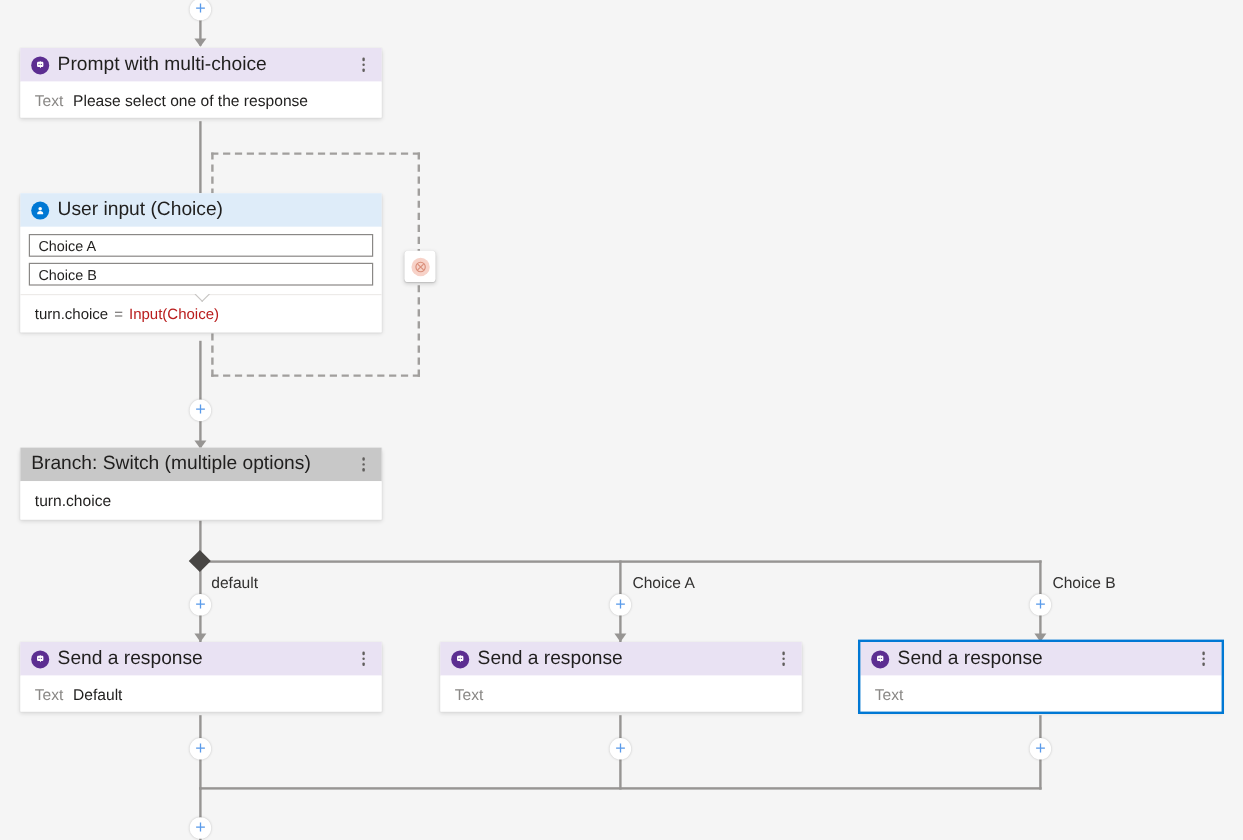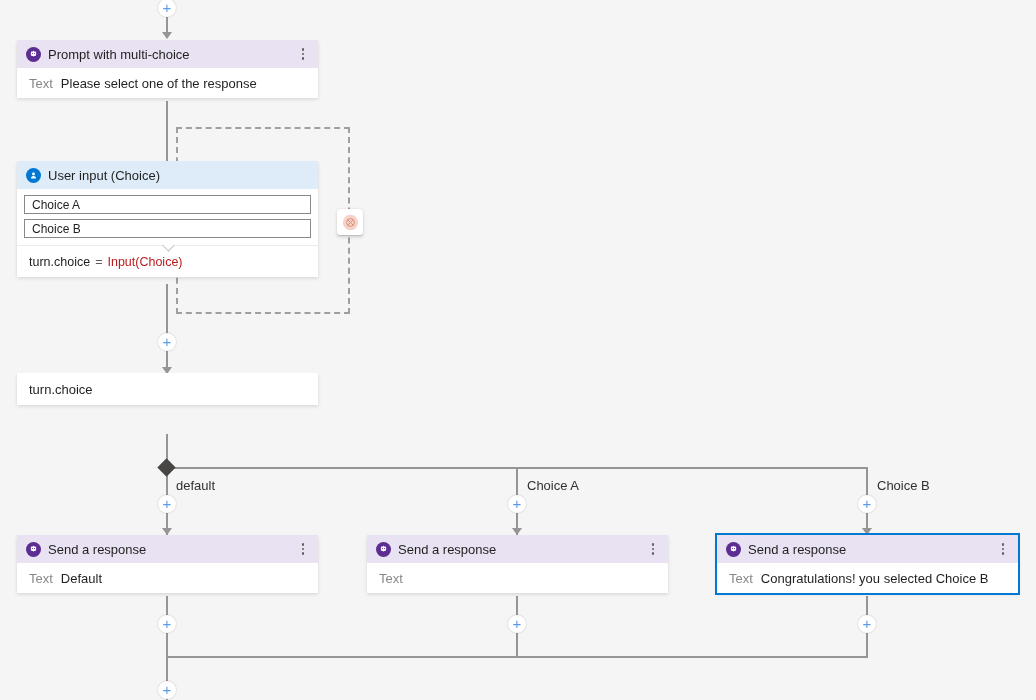--- a/index.html
+++ b/index.html
@@ -47,21 +47,21 @@
     z-index:4;cursor:pointer;}
   .node.selected{outline:2px solid #0078d4;outline-offset:0;
     box-shadow:0 1.6px 3.6px rgba(0,0,0,.13);}
 
   .node-header{display:flex;align-items:center;height:28px;padding:0 8px 0 9px;
     box-sizing:border-box;}
   .node-header.purple{background:#e9e2f3;}
   .node-header.blue{background:#deecf9;}
   .node-header.gray{background:#c8c8c8;}
 
-  .node-title{font-size:13px;color:#201f1e;flex:1;white-space:nowrap;
+  .node-title{font-size:16px;color:#201f1e;flex:1;white-space:nowrap;
     overflow:hidden;text-overflow:ellipsis;}
 
   .node-icon{width:15px;height:15px;border-radius:50%;margin-right:7px;
     flex:0 0 auto;display:flex;align-items:center;justify-content:center;}
   .node-icon.bot{background:#5c2e91;}
   .node-icon.user{background:#0078d4;}
 
   .kebab{width:14px;flex:0 0 auto;display:flex;flex-direction:column;
     align-items:center;justify-content:center;gap:2px;cursor:pointer;}
   .kebab i{display:block;width:2.5px;height:2.5px;border-radius:50%;
@@ -161,20 +161,28 @@
     </div>
   </div>
 
   <div class="vline" style="left:166px;top:284px;height:90px;"></div>
   <div class="arrow" style="left:162px;top:367px;"></div>
   <div class="plus" style="left:158px;top:333px;">
     <span>+</span>
   </div>
 
   <div class="node" style="left:17px;top:373px;width:301px;">
+    <div class="node-header gray">
+      <span class="node-title">Branch: Switch (multiple options)</span>
+      <span class="kebab">
+          <i></i>
+          <i></i>
+          <i></i>
+        </span>
+    </div>
     <div class="node-body" style="height:32px;">
       <span class="body-val">turn.choice</span>
     </div>
   </div>
 
   <div class="vline" style="left:166px;top:434px;height:34px;"></div>
   <div class="diamond" style="left:160px;top:461px;"></div>
   <div class="hline" style="left:166px;top:467px;width:702px;"></div>
 
   <div class="branch-label" style="left:176px;top:478px;">default</div>
@@ -252,21 +260,20 @@
       </span>
       <span class="node-title">Send a response</span>
       <span class="kebab">
           <i></i>
           <i></i>
           <i></i>
         </span>
     </div>
     <div class="node-body">
       <span class="body-key">Text</span>
-      <span class="body-val">Congratulations! you selected Choice B</span>
     </div>
   </div>
 
   <div class="vline" style="left:166px;top:596px;height:62px;"></div>
   <div class="vline" style="left:516px;top:596px;height:62px;"></div>
   <div class="vline" style="left:866px;top:596px;height:62px;"></div>
   <div class="hline" style="left:166px;top:656px;width:702px;"></div>
 
   <div class="plus" style="left:158px;top:615px;">
     <span>+</span>

